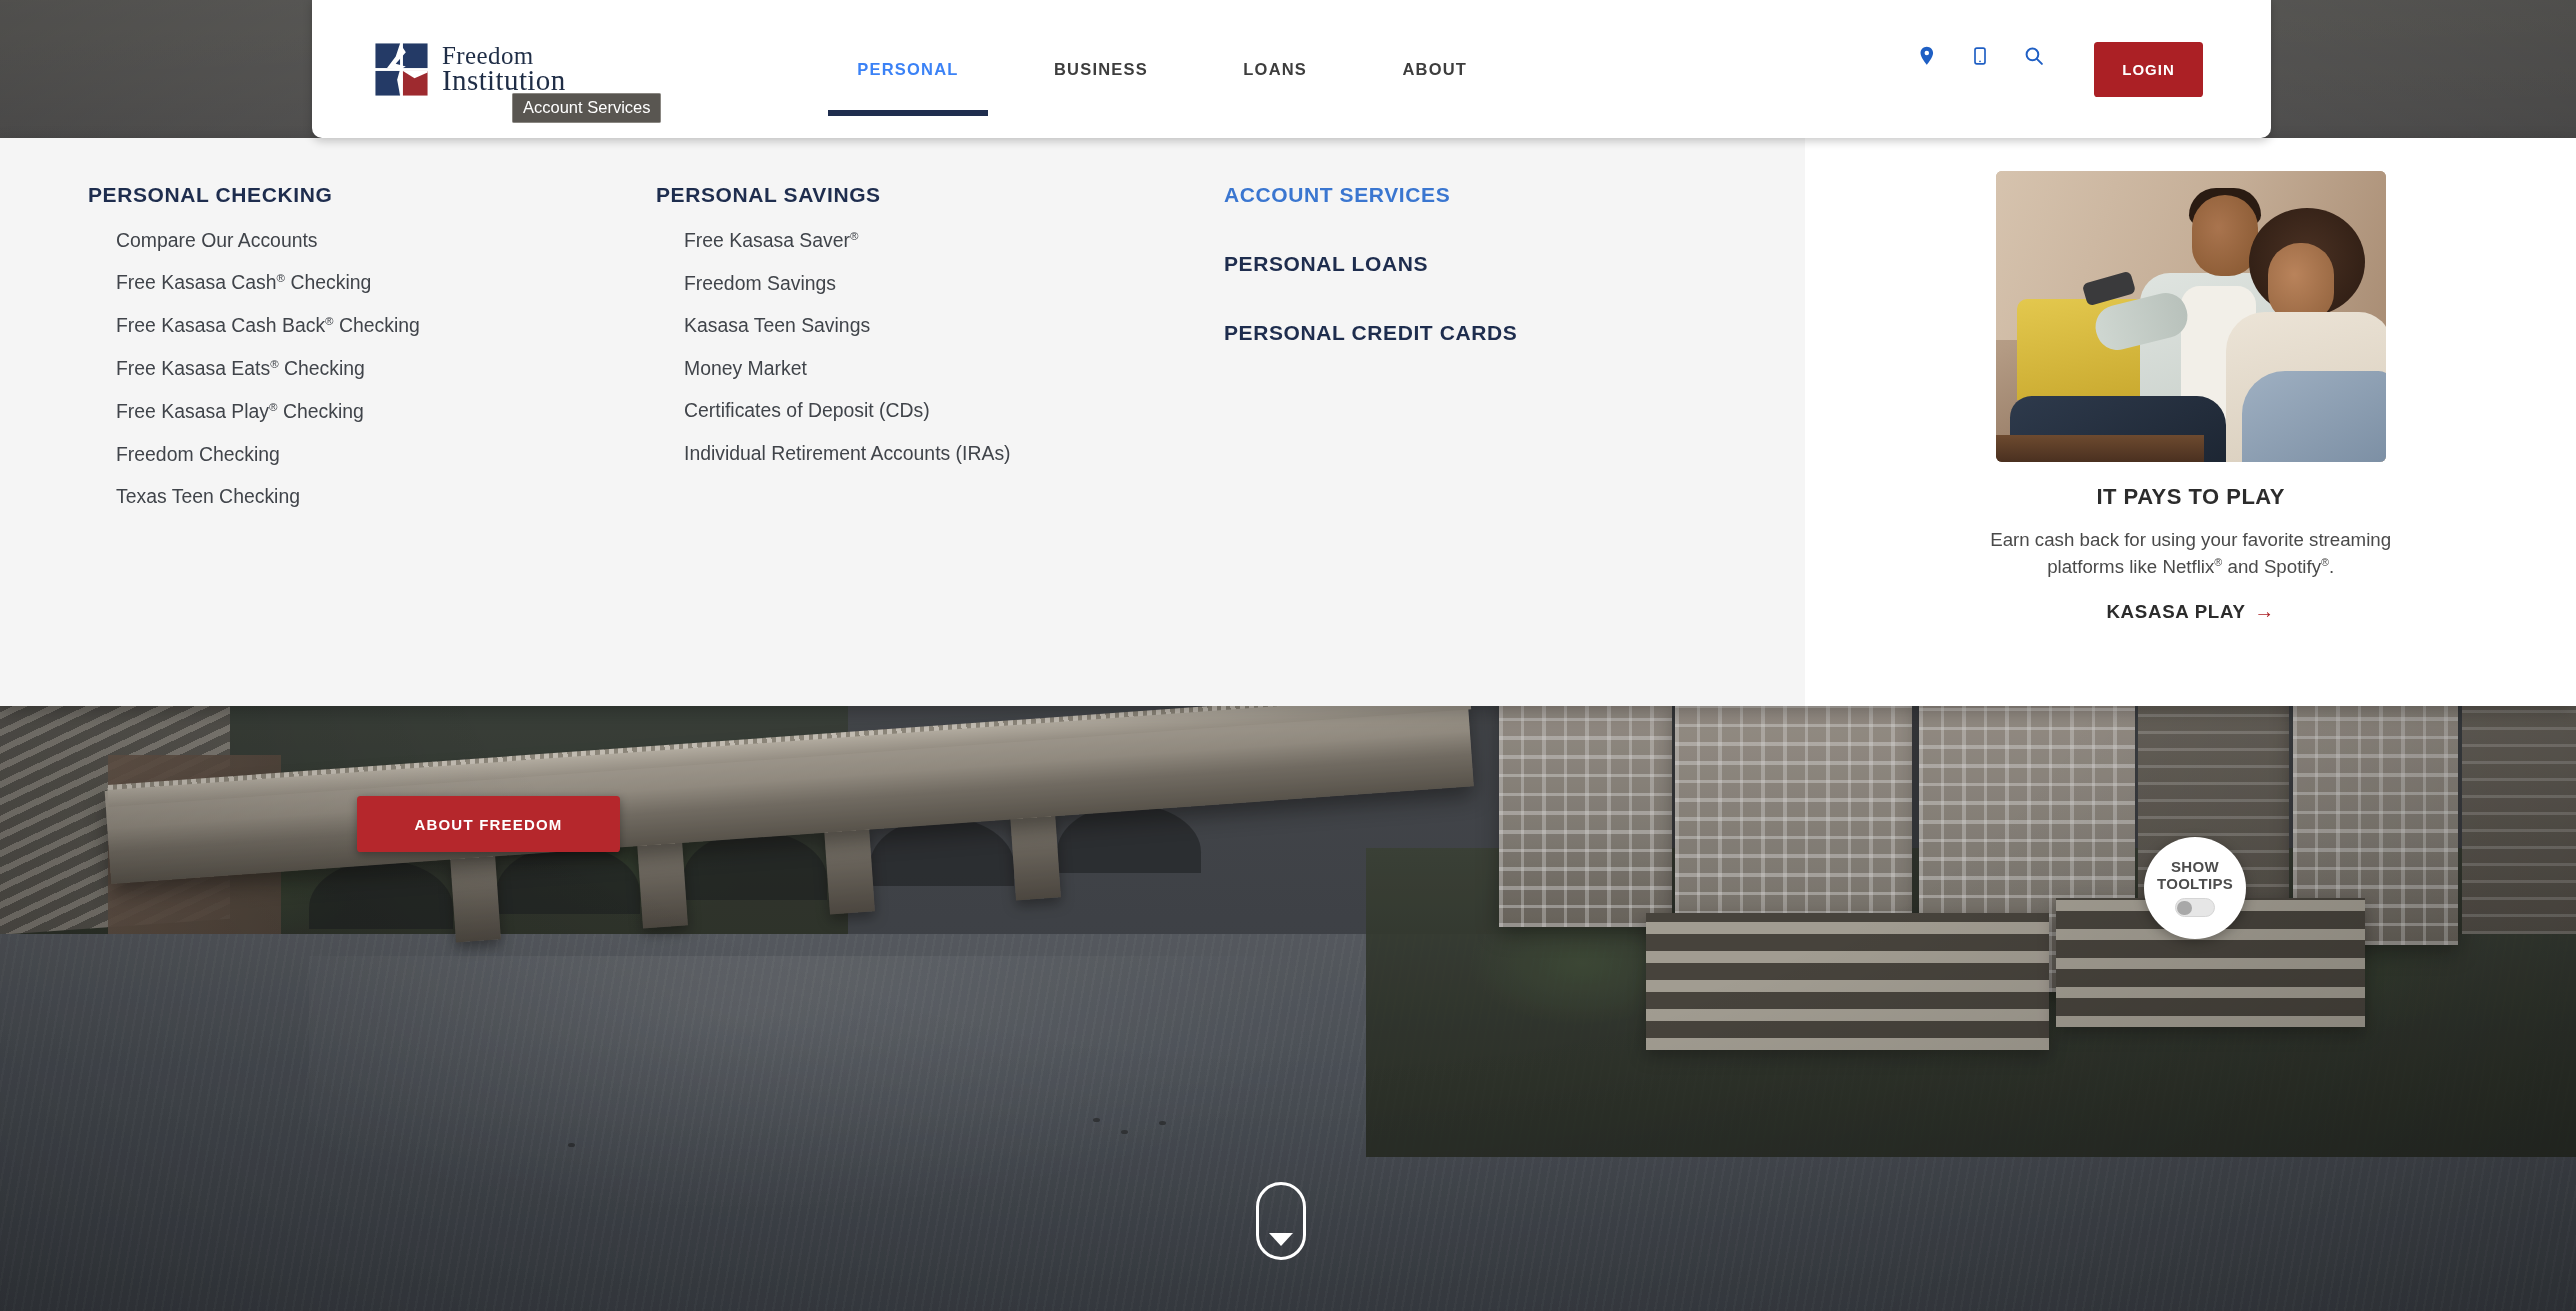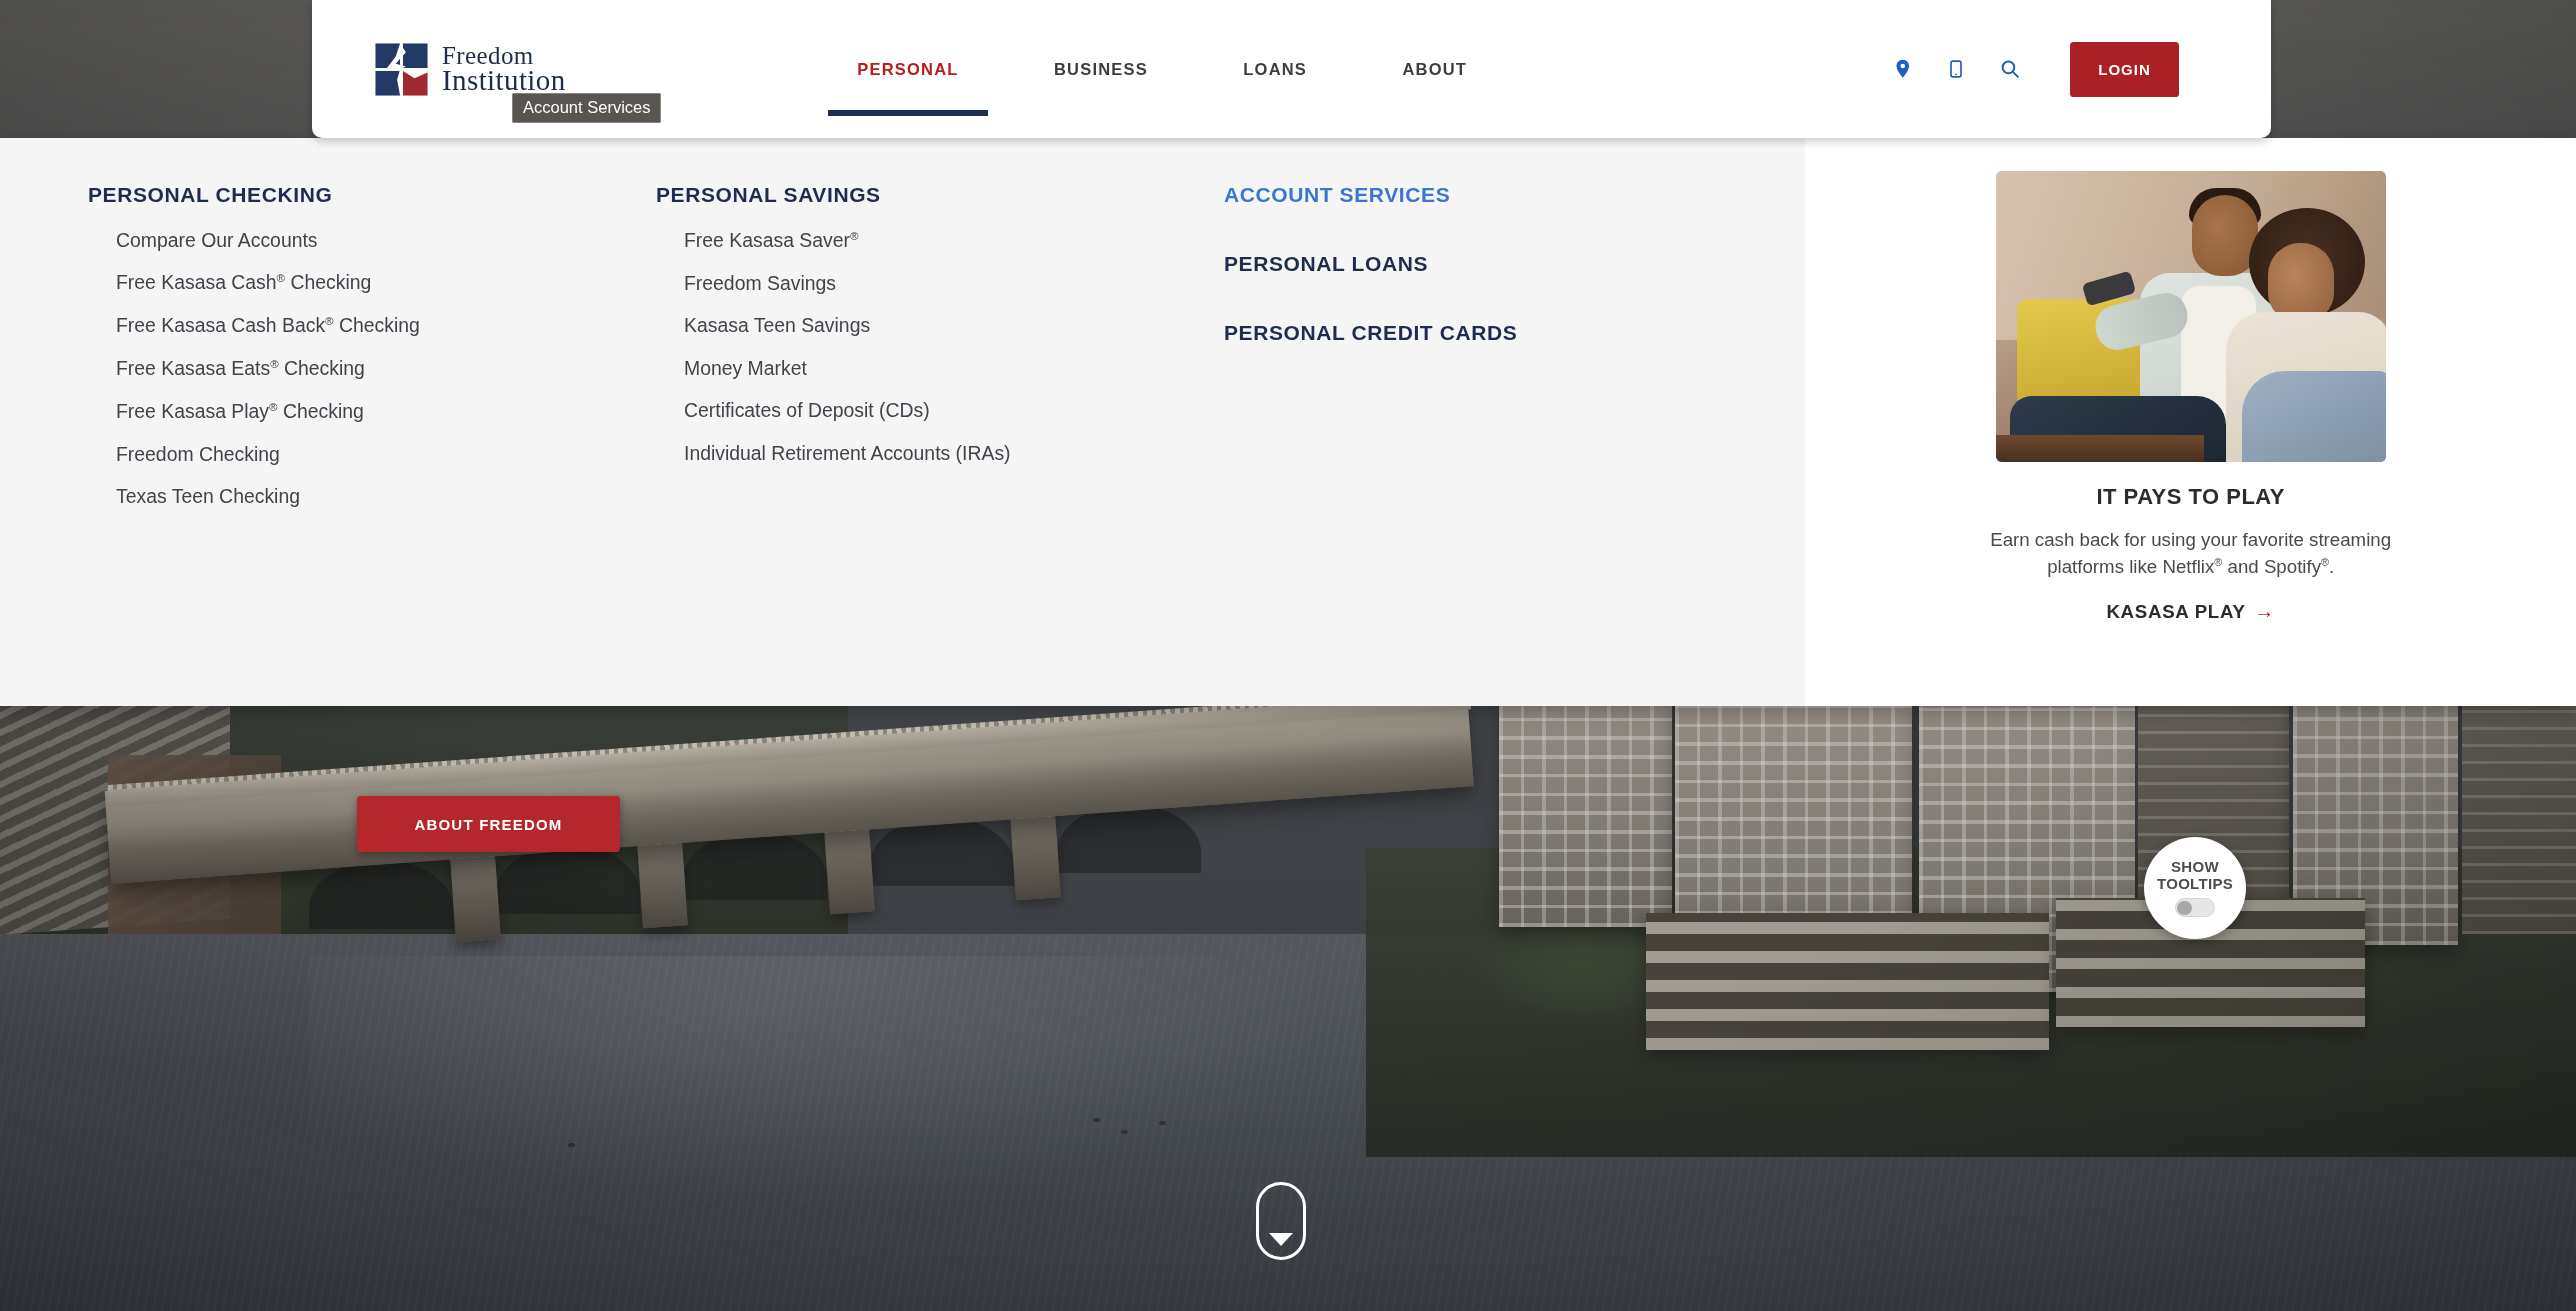--- a/index.html
+++ b/index.html
@@ -183,27 +183,27 @@
   .logo-l1 { font-size: 25px; }
   .logo-l2 { font-size: 29px; }
 
   .mainnav { display: flex; align-items: center; margin-left: 244px; height: 100%; }
   .navitem {
     position: relative; height: 100%; display: flex; align-items: center;
     padding: 0 29px; margin: 0 18.7px;
     font-size: 16.5px; font-weight: 600; letter-spacing: 1.2px; color: #3d3d3d;
     cursor: pointer; text-transform: uppercase;
   }
-  .navitem.active { color: #b91c1c; }
+  .navitem.active { color: #3b82f6; }
   .navitem.active::after {
     content: ""; position: absolute; left: 0; right: 0; bottom: 21.6px;
     height: 6.5px; background: #1f2d4e;
   }
 
-  .utilnav { display: flex; align-items: center; margin-left: auto; margin-right: 92px; }
+  .utilnav { display: flex; margin-left: auto; margin-right: 68px; }
   .util-icon {
     width: 29px; height: 29px; margin-left: 24.4px; color: #1f5fc4;
     display: flex; align-items: center; justify-content: center; cursor: pointer;
   }
   .login-btn {
     margin-left: 46px; width: 109px; height: 55px; border-radius: 3.6px;
     background: #ab2025; color: #fff; border: none; cursor: pointer;
     font-size: 15px; font-weight: 700; letter-spacing: 1px;
     display: flex; align-items: center; justify-content: center;
   }

